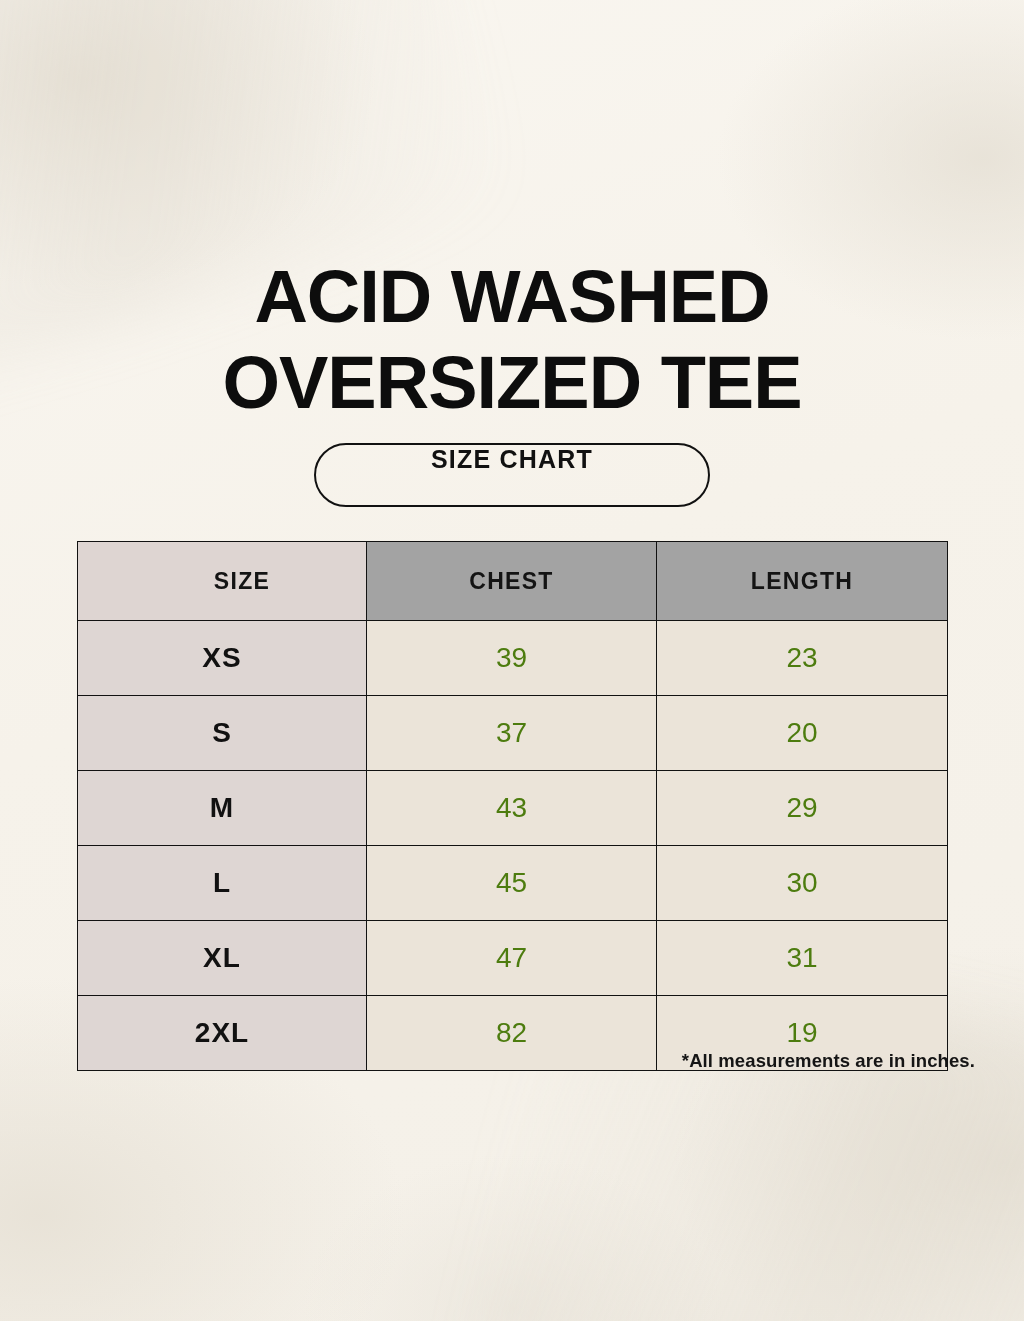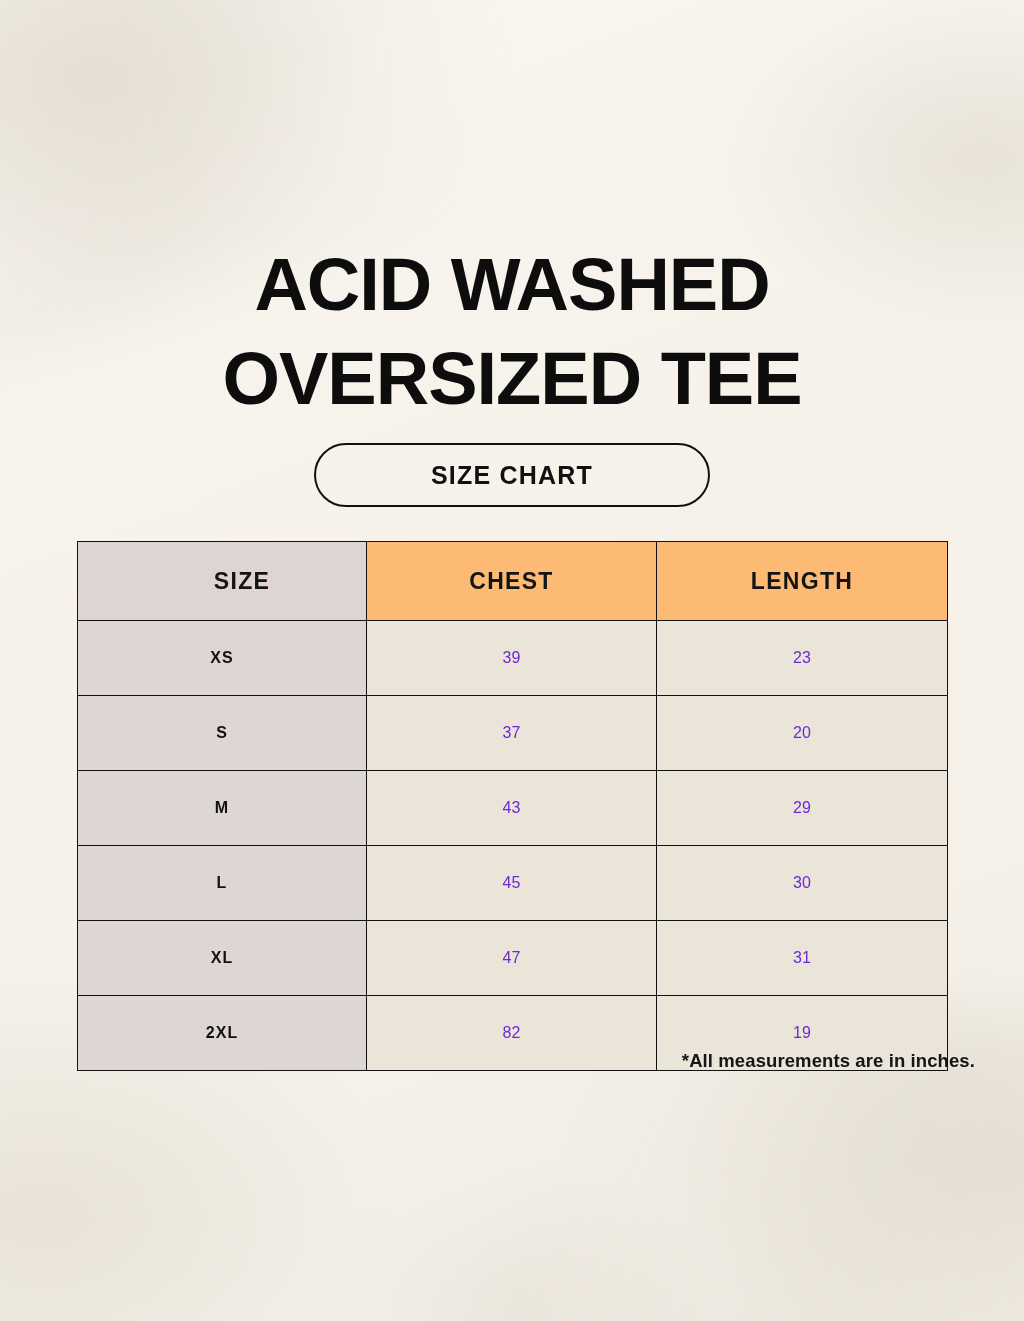--- a/index.html
+++ b/index.html
@@ -63,41 +63,42 @@
     width: 1024px;
     text-align: center;
   }
   .title-line {
     font-size: 74px;
     line-height: 74px;
     font-weight: 700;
     letter-spacing: -1px;
     color: #0d0d0d;
     white-space: nowrap;
+    margin-top: 12px;
   }
   .title-line.l2 {
-    margin-top: 20px;
+    margin-top: 12px;
   }
 
   .pill-wrap {
     position: absolute;
     top: 443px;
     left: 0;
     width: 1024px;
     display: flex;
     justify-content: center;
   }
   .pill {
     box-sizing: border-box;
     width: 396px;
     height: 64px;
     border: 2.5px solid #111111;
     border-radius: 34px;
     display: flex;
-    align-items: center;
+    align-items: flex-start;
     justify-content: center;
     background: transparent;
   }
   .pill-text {
     font-size: 25px;
     font-weight: 700;
     letter-spacing: 1.2px;
     color: #111111;
   }
 
@@ -123,36 +124,36 @@
     vertical-align: middle;
   }
   table.size-table thead th {
     height: 76px;
     font-size: 23px;
     font-weight: 700;
     letter-spacing: 1.3px;
     color: #141414;
   }
   th.head-size { background: #ded5d2; padding-left: 41px; }
-  th.head-chest, th.head-length { background: #fdba74; }
+  th.head-chest, th.head-length { background: #a3a3a3; }
 
   table.size-table tbody td {
     height: 72px;
-    font-size: 16px;
+    font-size: 28px;
   }
   td.cell-size {
     background: #ded6d3;
     font-weight: 700;
     letter-spacing: 1px;
     font-size: 23px;
   }
   td.cell-measure {
     background: #ebe4d9;
     font-weight: 400;
-    color: #6d28d9;
+    color: #4d7c0f;
   }
 
   .footnote {
     position: absolute;
     top: 1050px;
     left: 77px;
     width: 870px;
     text-align: right;
     font-size: 18.5px;
     font-weight: 700;

